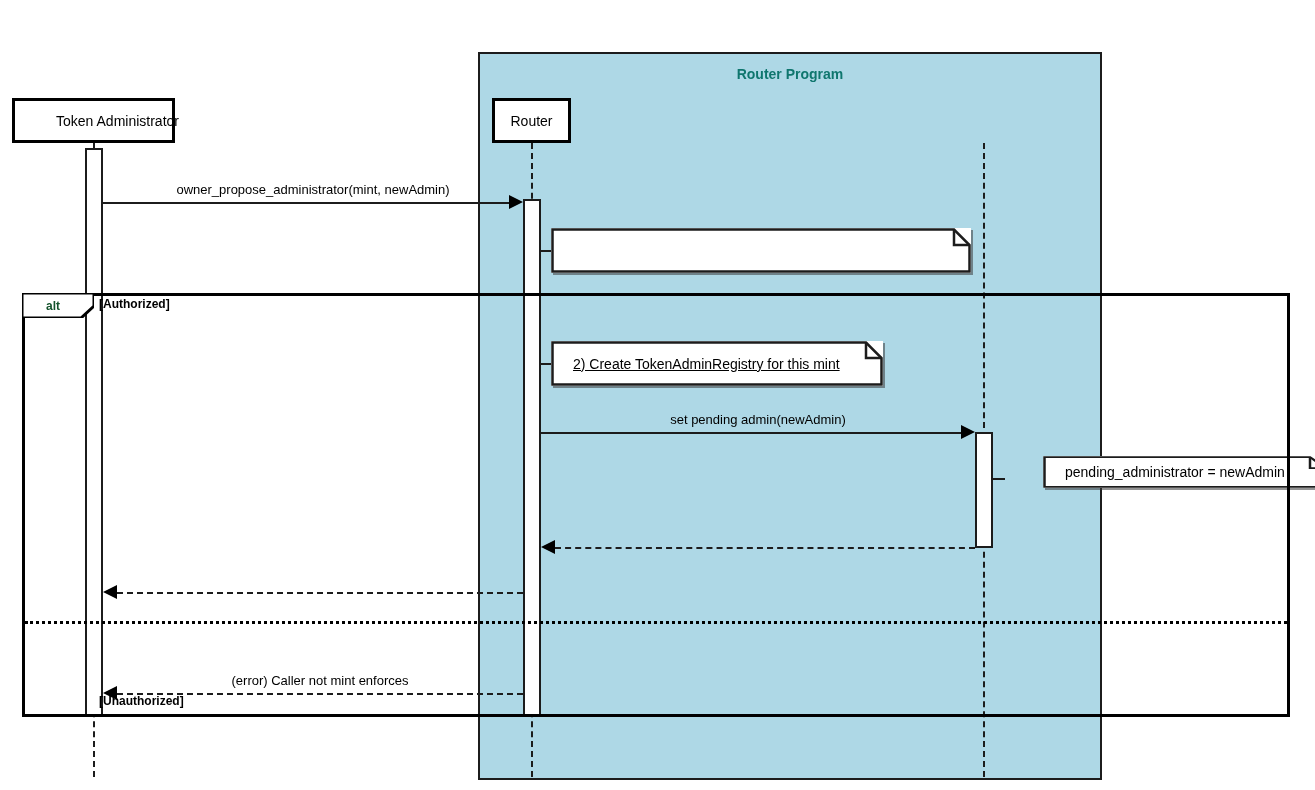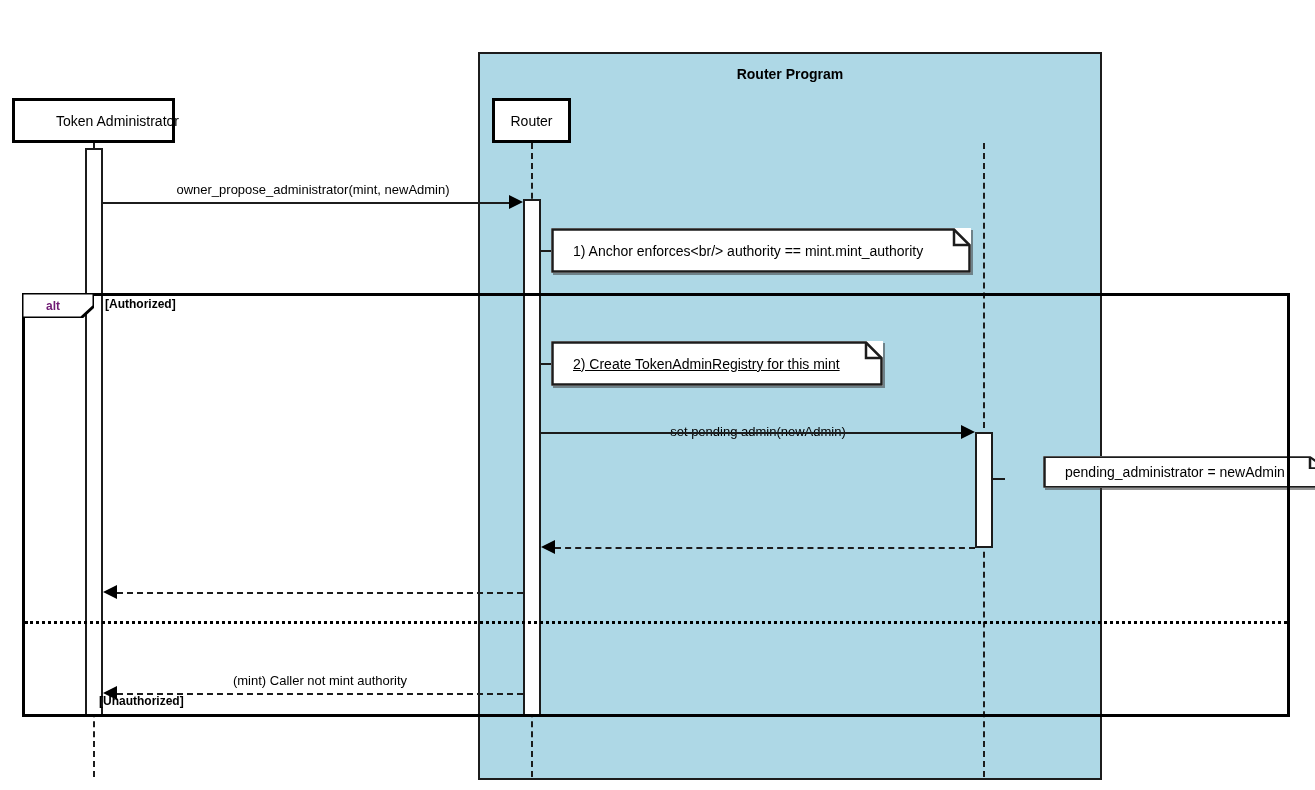--- a/index.html
+++ b/index.html
@@ -38,21 +38,21 @@
     background: #aed8e6;
     box-sizing: border-box;
   }
   .group-label {
     position: absolute;
     width: 100%;
     text-align: center;
     top: 12px;
     font-size: 14px;
     font-weight: bold;
-    color: #000000;
+    color: #0f766e;
     white-space: nowrap;
   }
   
   .participant {
     position: absolute;
     border: 3px solid #000000;
     background: #ffffff;
     box-sizing: border-box;
     display: flex;
     align-items: center;
@@ -156,21 +156,21 @@
     position: absolute;
     left: 0;
     top: 0;
     width: 62px;
     height: 22px;
     display: flex;
     align-items: center;
     justify-content: center;
     font-size: 12px;
     font-weight: bold;
-    color: #701a75;
+    color: #14532d;
   }
   .frag-cond {
     position: absolute;
     font-size: 12px;
     font-weight: bold;
     color: #000000;
     white-space: nowrap;
     z-index: 9;
   }
   .frag-divider {
@@ -208,42 +208,41 @@
   <div class="msg-label" style="left:103px; top:182px; width:420px;">owner_propose_administrator(mint, newAdmin)</div>
   <div class="msg-line" style="left:103px; top:202px; width:412px;"></div>
   <div class="arrowhead right" style="left:509px; top:195px;"></div>
 
   <div class="note-connector" style="left:541px; top:250px; width:12px;"></div>
   <div class="note" style="left:551px; top:228px; width:420px; height:45px;">
     <svg class="note-svg" viewBox="0 0 420 45" preserveAspectRatio="none">
       <path d="M1.5,1.5 L403,1.5 L418.5,17 L418.5,43.5 L1.5,43.5 Z" fill="#ffffff" stroke="#1c1c1c" stroke-width="2.5"></path>
       <path d="M403,1.5 L403,17 L418.5,17" fill="none" stroke="#1c1c1c" stroke-width="2.5"></path>
     </svg>
-    <span>1) Anchor enforces&lt;br/&gt; authority == mint.mint_authority</span>
   </div>
 
   <div class="frag-box" style="left:22px; top:293px; width:1268px; height:424px;"></div>
   <div class="frag-tab" style="left:22px; top:293px; width:72px; height:25px;">
     <svg width="72" height="25" viewBox="0 0 72 25">
       <path d="M0,0 L72,0 L72,13 L59,25 L0,25 Z" fill="#ffffff" stroke="#000000" stroke-width="3"></path>
     </svg>
     <div class="frag-tab-label" style="width:62px; height:25px;">alt</div>
   </div>
-  <div class="frag-cond" style="left:99px; top:297px;margin-left:6px;">[Authorized]</div>
+  <div class="frag-cond" style="left:99px; top:297px;">[Authorized]</div>
 
   <div class="note-connector" style="left:541px; top:363px; width:12px;"></div>
   <div class="note" style="left:551px; top:341px; width:332px; height:45px;text-decoration:underline;">
     <svg class="note-svg" viewBox="0 0 332 45" preserveAspectRatio="none">
       <path d="M1.5,1.5 L315,1.5 L330.5,17 L330.5,43.5 L1.5,43.5 Z" fill="#ffffff" stroke="#1c1c1c" stroke-width="2.5"></path>
       <path d="M315,1.5 L315,17 L330.5,17" fill="none" stroke="#1c1c1c" stroke-width="2.5"></path>
     </svg>
     <span>2) Create TokenAdminRegistry for this mint</span>
   </div>
 
-  <div class="msg-label" style="left:541px; top:424px; width:434px;">set pending admin(newAdmin)</div>
+  <div class="msg-label" style="left:541px; top:412px; width:434px;">set pending admin(newAdmin)</div>
   <div class="msg-line" style="left:541px; top:432px; width:426px;"></div>
   <div class="arrowhead right" style="left:961px; top:425px;"></div>
 
   <div class="note-connector" style="left:993px; top:478px; width:12px;"></div>
   <div class="note" style="left:1003px; top:456px; width:284px; height:32px;margin-left:40px;">
     <svg class="note-svg" viewBox="0 0 284 45" preserveAspectRatio="none">
       <path d="M1.5,1.5 L267,1.5 L282.5,17 L282.5,43.5 L1.5,43.5 Z" fill="#ffffff" stroke="#1c1c1c" stroke-width="2.5"></path>
       <path d="M267,1.5 L267,17 L282.5,17" fill="none" stroke="#1c1c1c" stroke-width="2.5"></path>
     </svg>
     <span>pending_administrator = newAdmin</span>
@@ -251,17 +250,17 @@
 
   <div class="msg-line dashed" style="left:555px; top:547px; width:420px;"></div>
   <div class="arrowhead left" style="left:541px; top:540px;"></div>
 
   <div class="msg-line dashed" style="left:117px; top:592px; width:406px;"></div>
   <div class="arrowhead left" style="left:103px; top:585px;"></div>
 
   <div class="frag-divider" style="left:25px; top:621px; width:1262px;"></div>
   <div class="frag-cond" style="left:99px; top:646px;margin-top:48px;">[Unauthorized]</div>
 
-  <div class="msg-label" style="left:117px; top:673px; width:406px;">(mint) Caller not mint authority</div>
+  <div class="msg-label" style="left:117px; top:673px; width:406px;">(error) Caller not mint enforces</div>
   <div class="msg-line dashed" style="left:117px; top:693px; width:406px;"></div>
   <div class="arrowhead left" style="left:103px; top:686px;"></div>
 
 </div>
 
 </body></html>

